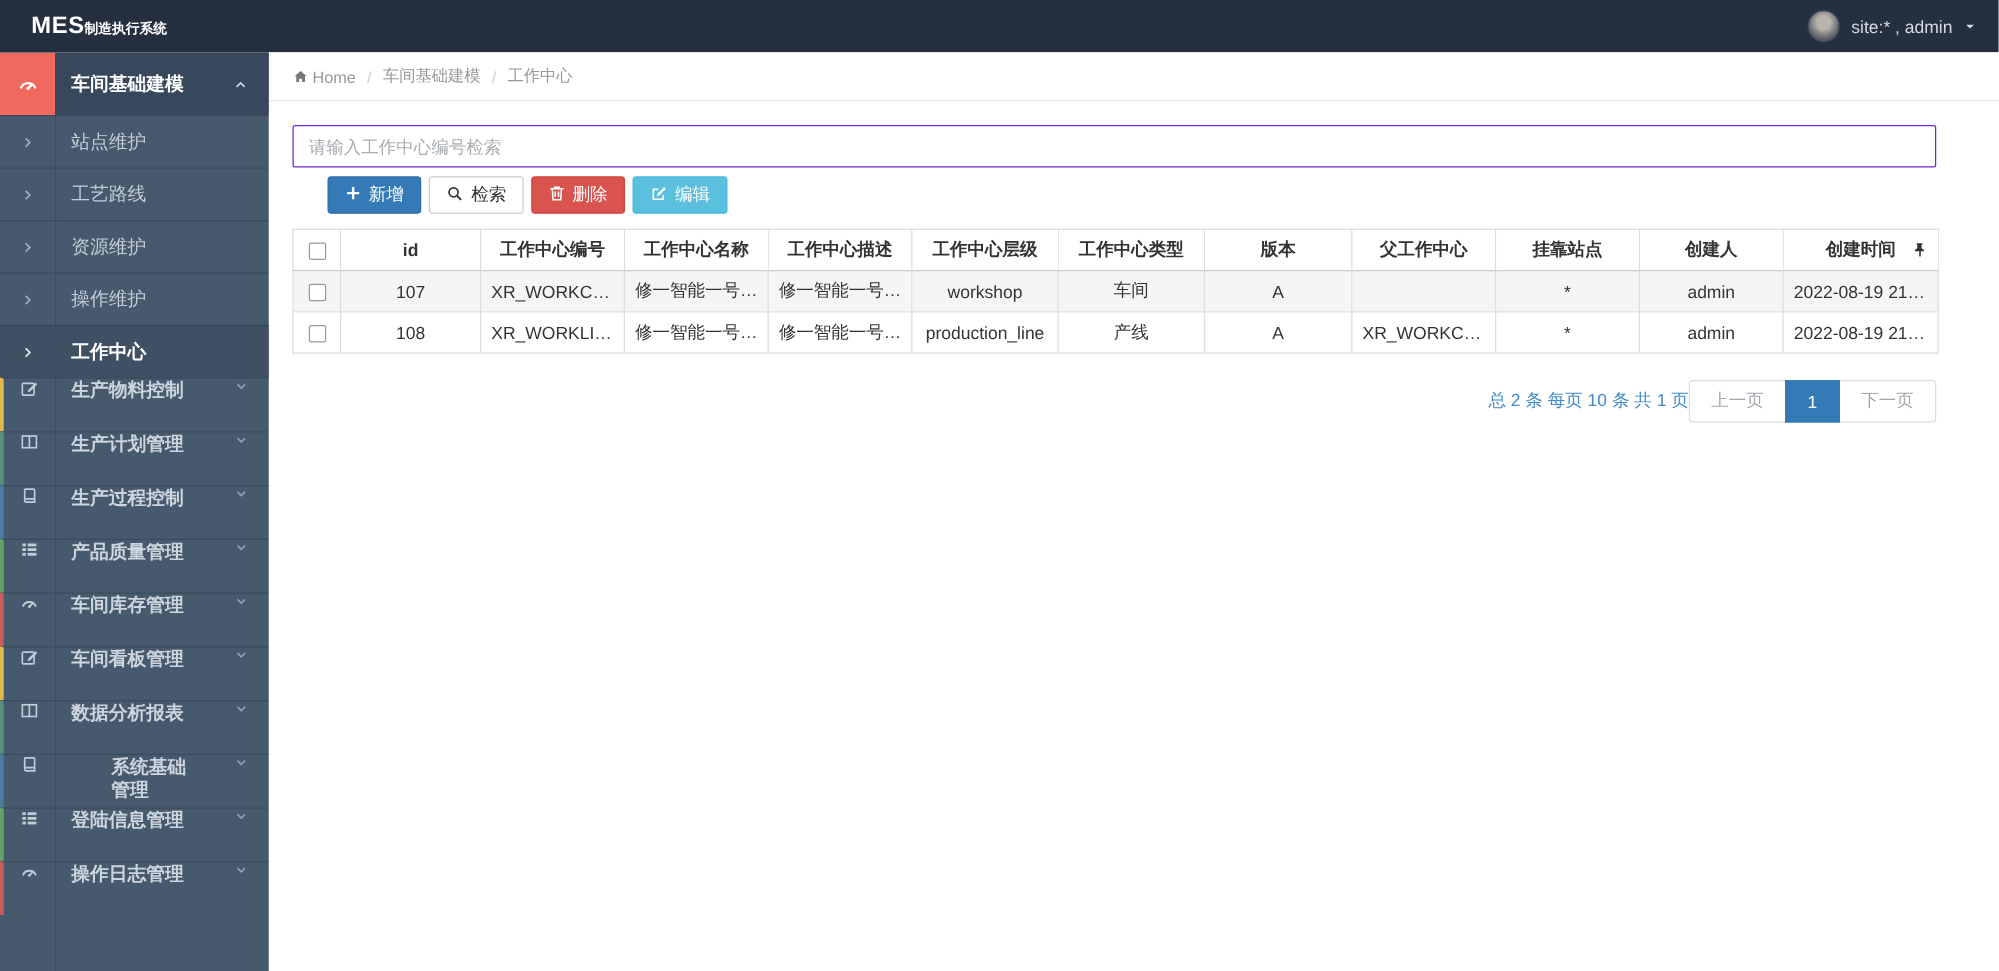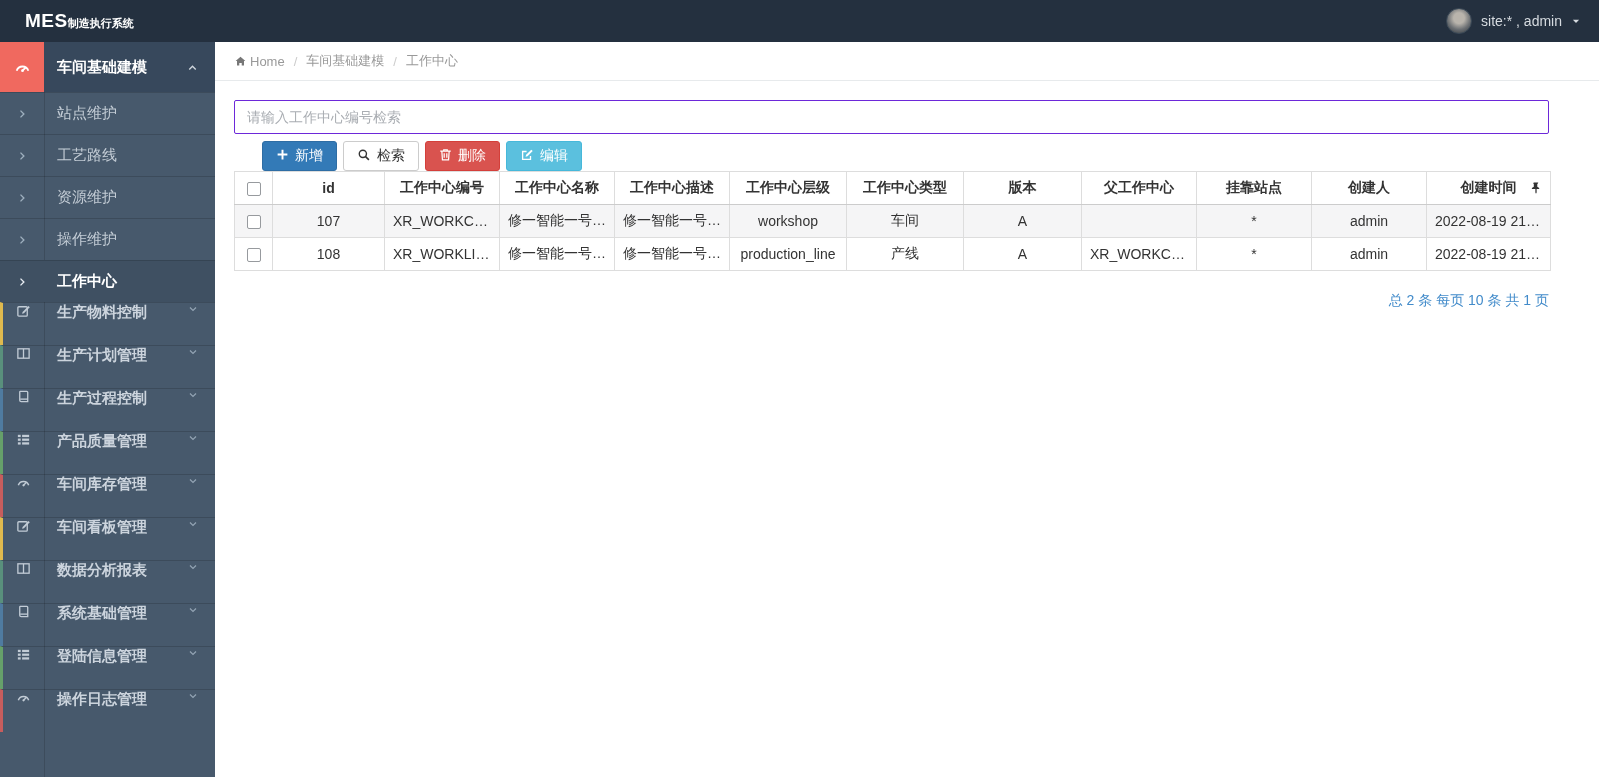--- a/index.html
+++ b/index.html
@@ -50,21 +50,21 @@
   .search-input::placeholder { color:#a9adb2; }
 
   .btn-row { display:flex; gap:6px; margin-top:7px;margin-left:28px; }
   .btn { height:30px; padding:0 13px; border-radius:3px; font-size:14px; display:inline-flex; align-items:center; gap:6px; cursor:pointer; border:1px solid transparent; font-family:inherit; }
   .btn svg { flex:none; }
   .btn-primary { background:#337ab7; border-color:#2e6da4; color:#fff; }
   .btn-default { background:#fff; border-color:#ccc; color:#333; }
   .btn-danger  { background:#d9534f; border-color:#d43f3a; color:#fff; }
   .btn-info    { background:#5bc0de; border-color:#46b8da; color:#fff; }
 
-  table.grid { width:100%; border-collapse:collapse; table-layout:fixed; margin-top:0; font-size:14px; color:#333; }
+  table.grid { width:100%; border-collapse:collapse; table-layout:fixed; margin-top:12px; font-size:14px; color:#333; }
   .grid th, .grid td { border:1px solid #ddd; height:33px; padding:0 8px; text-align:center; overflow:hidden; white-space:nowrap; text-overflow:ellipsis; }
   .grid th { font-weight:bold; background:#fff; border-bottom-color:#ccc; position:relative; }
   .grid tbody tr:nth-child(odd) { background:#f5f5f6; }
   .grid input[type=checkbox] { -webkit-appearance:none; appearance:none; width:14px; height:14px; border:1px solid #979a9e; border-radius:2px; background:#fff; vertical-align:middle; cursor:pointer; }
   .pin-icon { position:absolute; right:9px; top:50%; transform:translateY(-50%); color:#333; display:flex; cursor:pointer; }
 
   .pager-row { display:flex; align-items:center; justify-content:flex-end; margin-top:21px; }
   .summary { color:#428bca; font-size:14px; }
   .pager { display:flex; }
   .page-btn { min-width:44px; padding:7px 17px; font-size:14px; background:#fff; border:1px solid #ddd; color:#a2a8ae; cursor:pointer; text-align:center; margin-left:-1px; font-family:inherit; }
@@ -252,21 +252,21 @@
               <line x1="8" y1="3" x2="8" y2="13" stroke="currentColor" stroke-width="1.4"></line>
             </svg>
           </span>
         <span class="label">数据分析报表</span>
         <span class="chev">
             <svg width="12" height="12" viewBox="0 0 16 16">
               <polyline points="4,6 8,10 12,6" fill="none" stroke="currentColor" stroke-width="1.6"></polyline>
             </svg>
           </span>
       </div>
-      <div class="nav-item" style="border-left-color: rgb(79, 123, 160);">
+      <div class="nav-item" style="border-left-color: rgb(79, 123, 160); gap: 32px;">
         <span class="icon-col">
             <svg width="15" height="15" viewBox="0 0 16 16">
               <path d="M4.5 2.5h7a1 1 0 0 1 1 1v10h-7A1.5 1.5 0 0 1 4 12V3z" fill="none" stroke="currentColor" stroke-width="1.4"></path>
               <path d="M4.5 10.8h8" stroke="currentColor" stroke-width="1.4" fill="none"></path>
             </svg>
           </span>
         <span class="label">系统基础管理</span>
         <span class="chev">
             <svg width="12" height="12" viewBox="0 0 16 16">
               <polyline points="4,6 8,10 12,6" fill="none" stroke="currentColor" stroke-width="1.6"></polyline>
@@ -423,18 +423,23 @@
               <td>XR_WORKCEN...</td>
               <td>*</td>
               <td>admin</td>
               <td>2022-08-19 21:1...</td>
             </tr>
           </tbody>
         </table>
 
         <div class="pager-row">
           <span class="summary">总 2 条 每页 10 条 共 1 页</span>
+          <div class="pager">
+            <button class="page-btn">上一页</button>
+            <button class="page-btn active">1</button>
+            <button class="page-btn">下一页</button>
+          </div>
         </div>
 
       </div>
     </div>
   </div>
 </div>
 
 </body></html>

